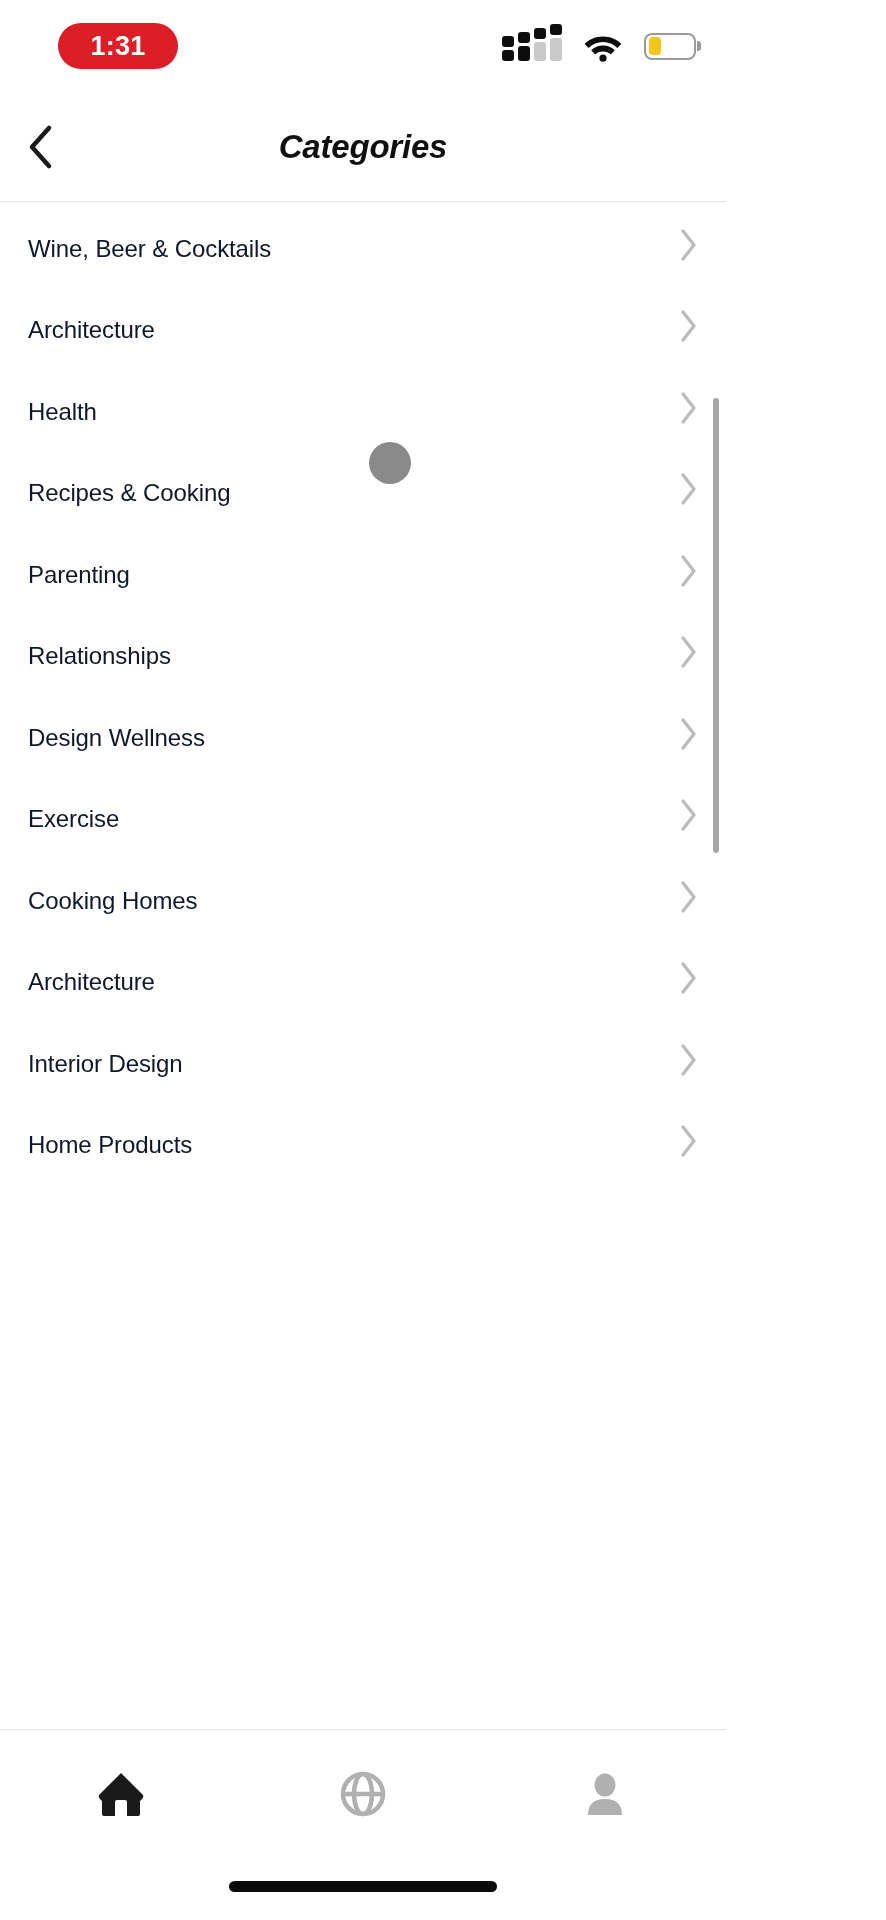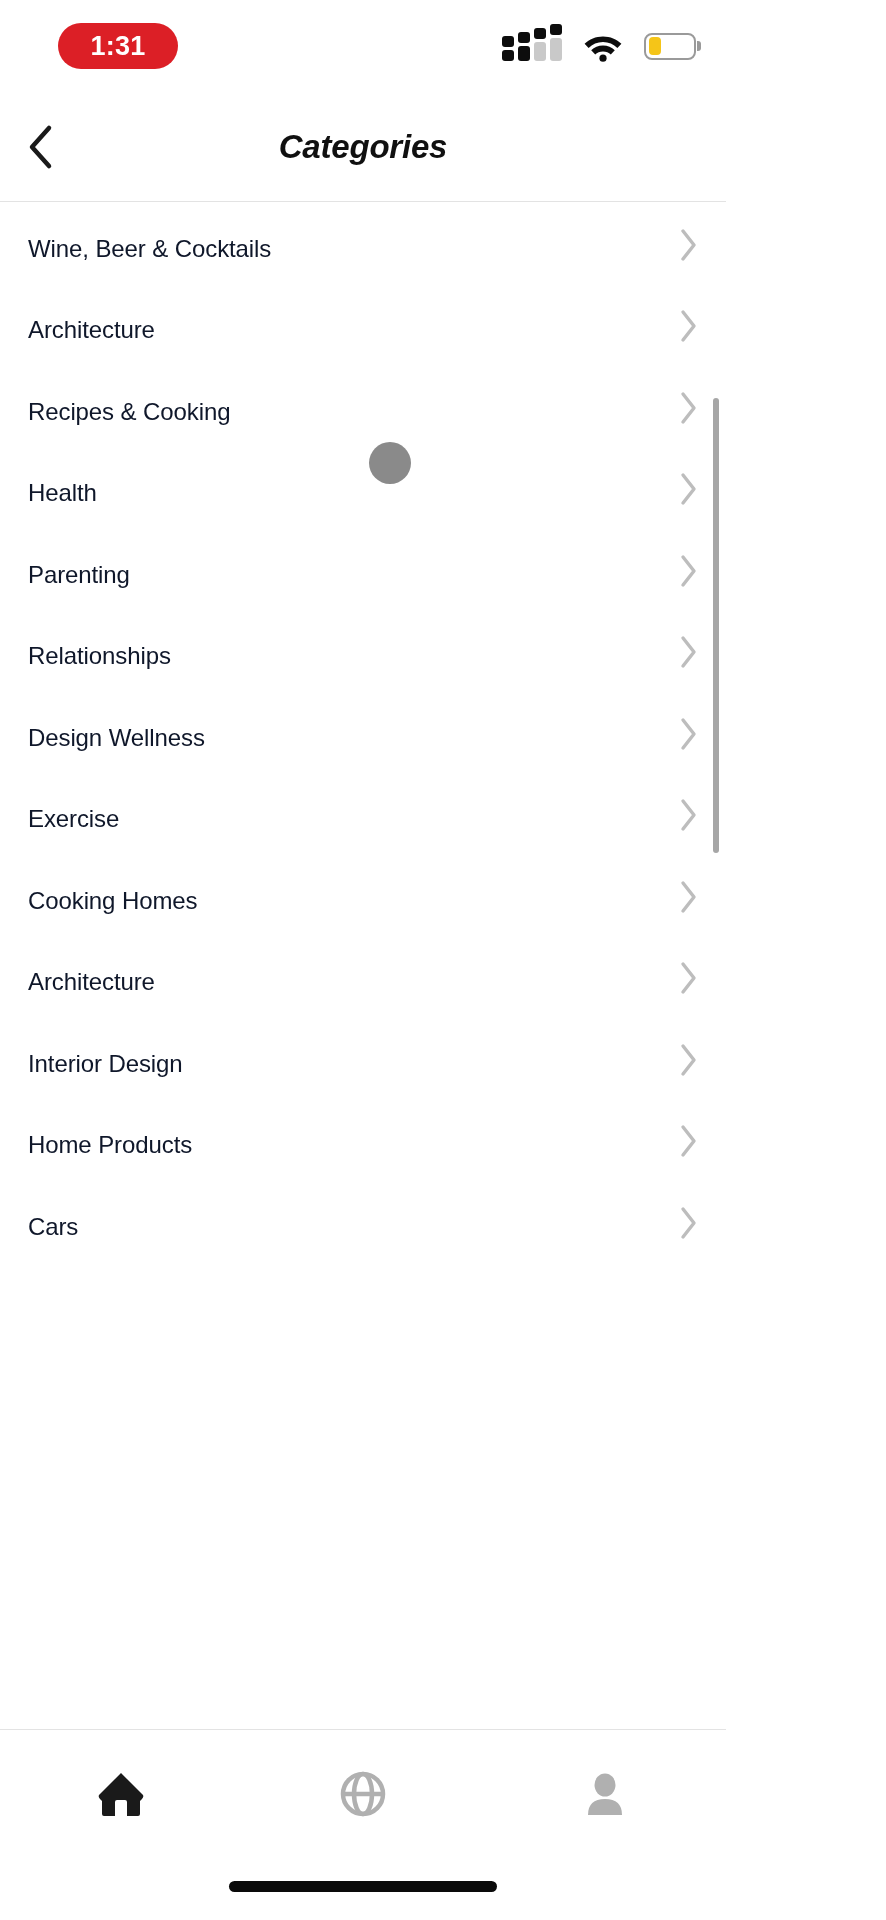--- a/index.html
+++ b/index.html
@@ -238,36 +238,36 @@
       </div>
       <div class="row">
         <span class="label">Architecture</span>
         <span class="chev">
           <svg width="20" height="34" viewBox="0 0 20 34">
             <path d="M5 3 L16 17 L5 31" fill="none" stroke="#bdbdbd" stroke-width="3.4" stroke-linecap="round" stroke-linejoin="round"></path>
           </svg>
         </span>
       </div>
       <div class="row">
+        <span class="label">Health</span>
+        <span class="chev">
+          <svg width="20" height="34" viewBox="0 0 20 34">
+            <path d="M5 3 L16 17 L5 31" fill="none" stroke="#bdbdbd" stroke-width="3.4" stroke-linecap="round" stroke-linejoin="round"></path>
+          </svg>
+        </span>
+      </div>
+      <div class="row">
         <span class="label">Recipes &amp; Cooking</span>
         <span class="chev">
           <svg width="20" height="34" viewBox="0 0 20 34">
             <path d="M5 3 L16 17 L5 31" fill="none" stroke="#bdbdbd" stroke-width="3.4" stroke-linecap="round" stroke-linejoin="round"></path>
           </svg>
         </span>
       </div>
       <div class="row">
-        <span class="label">Health</span>
-        <span class="chev">
-          <svg width="20" height="34" viewBox="0 0 20 34">
-            <path d="M5 3 L16 17 L5 31" fill="none" stroke="#bdbdbd" stroke-width="3.4" stroke-linecap="round" stroke-linejoin="round"></path>
-          </svg>
-        </span>
-      </div>
-      <div class="row">
         <span class="label">Parenting</span>
         <span class="chev">
           <svg width="20" height="34" viewBox="0 0 20 34">
             <path d="M5 3 L16 17 L5 31" fill="none" stroke="#bdbdbd" stroke-width="3.4" stroke-linecap="round" stroke-linejoin="round"></path>
           </svg>
         </span>
       </div>
       <div class="row">
         <span class="label">Relationships</span>
         <span class="chev">
@@ -311,28 +311,20 @@
       <div class="row">
         <span class="label">Interior Design</span>
         <span class="chev">
           <svg width="20" height="34" viewBox="0 0 20 34">
             <path d="M5 3 L16 17 L5 31" fill="none" stroke="#bdbdbd" stroke-width="3.4" stroke-linecap="round" stroke-linejoin="round"></path>
           </svg>
         </span>
       </div>
       <div class="row">
         <span class="label">Home Products</span>
-        <span class="chev">
-          <svg width="20" height="34" viewBox="0 0 20 34">
-            <path d="M5 3 L16 17 L5 31" fill="none" stroke="#bdbdbd" stroke-width="3.4" stroke-linecap="round" stroke-linejoin="round"></path>
-          </svg>
-        </span>
-      </div>
-      <div class="row">
-        <span class="label">Cars</span>
         <span class="chev">
           <svg width="20" height="34" viewBox="0 0 20 34">
             <path d="M5 3 L16 17 L5 31" fill="none" stroke="#bdbdbd" stroke-width="3.4" stroke-linecap="round" stroke-linejoin="round"></path>
           </svg>
         </span>
       </div>
     <div class="scrollbar" style="background: rgb(166, 166, 166);"></div>
     <div class="touch-dot" style="background: rgb(138, 138, 138);"></div>
   </div>
 

